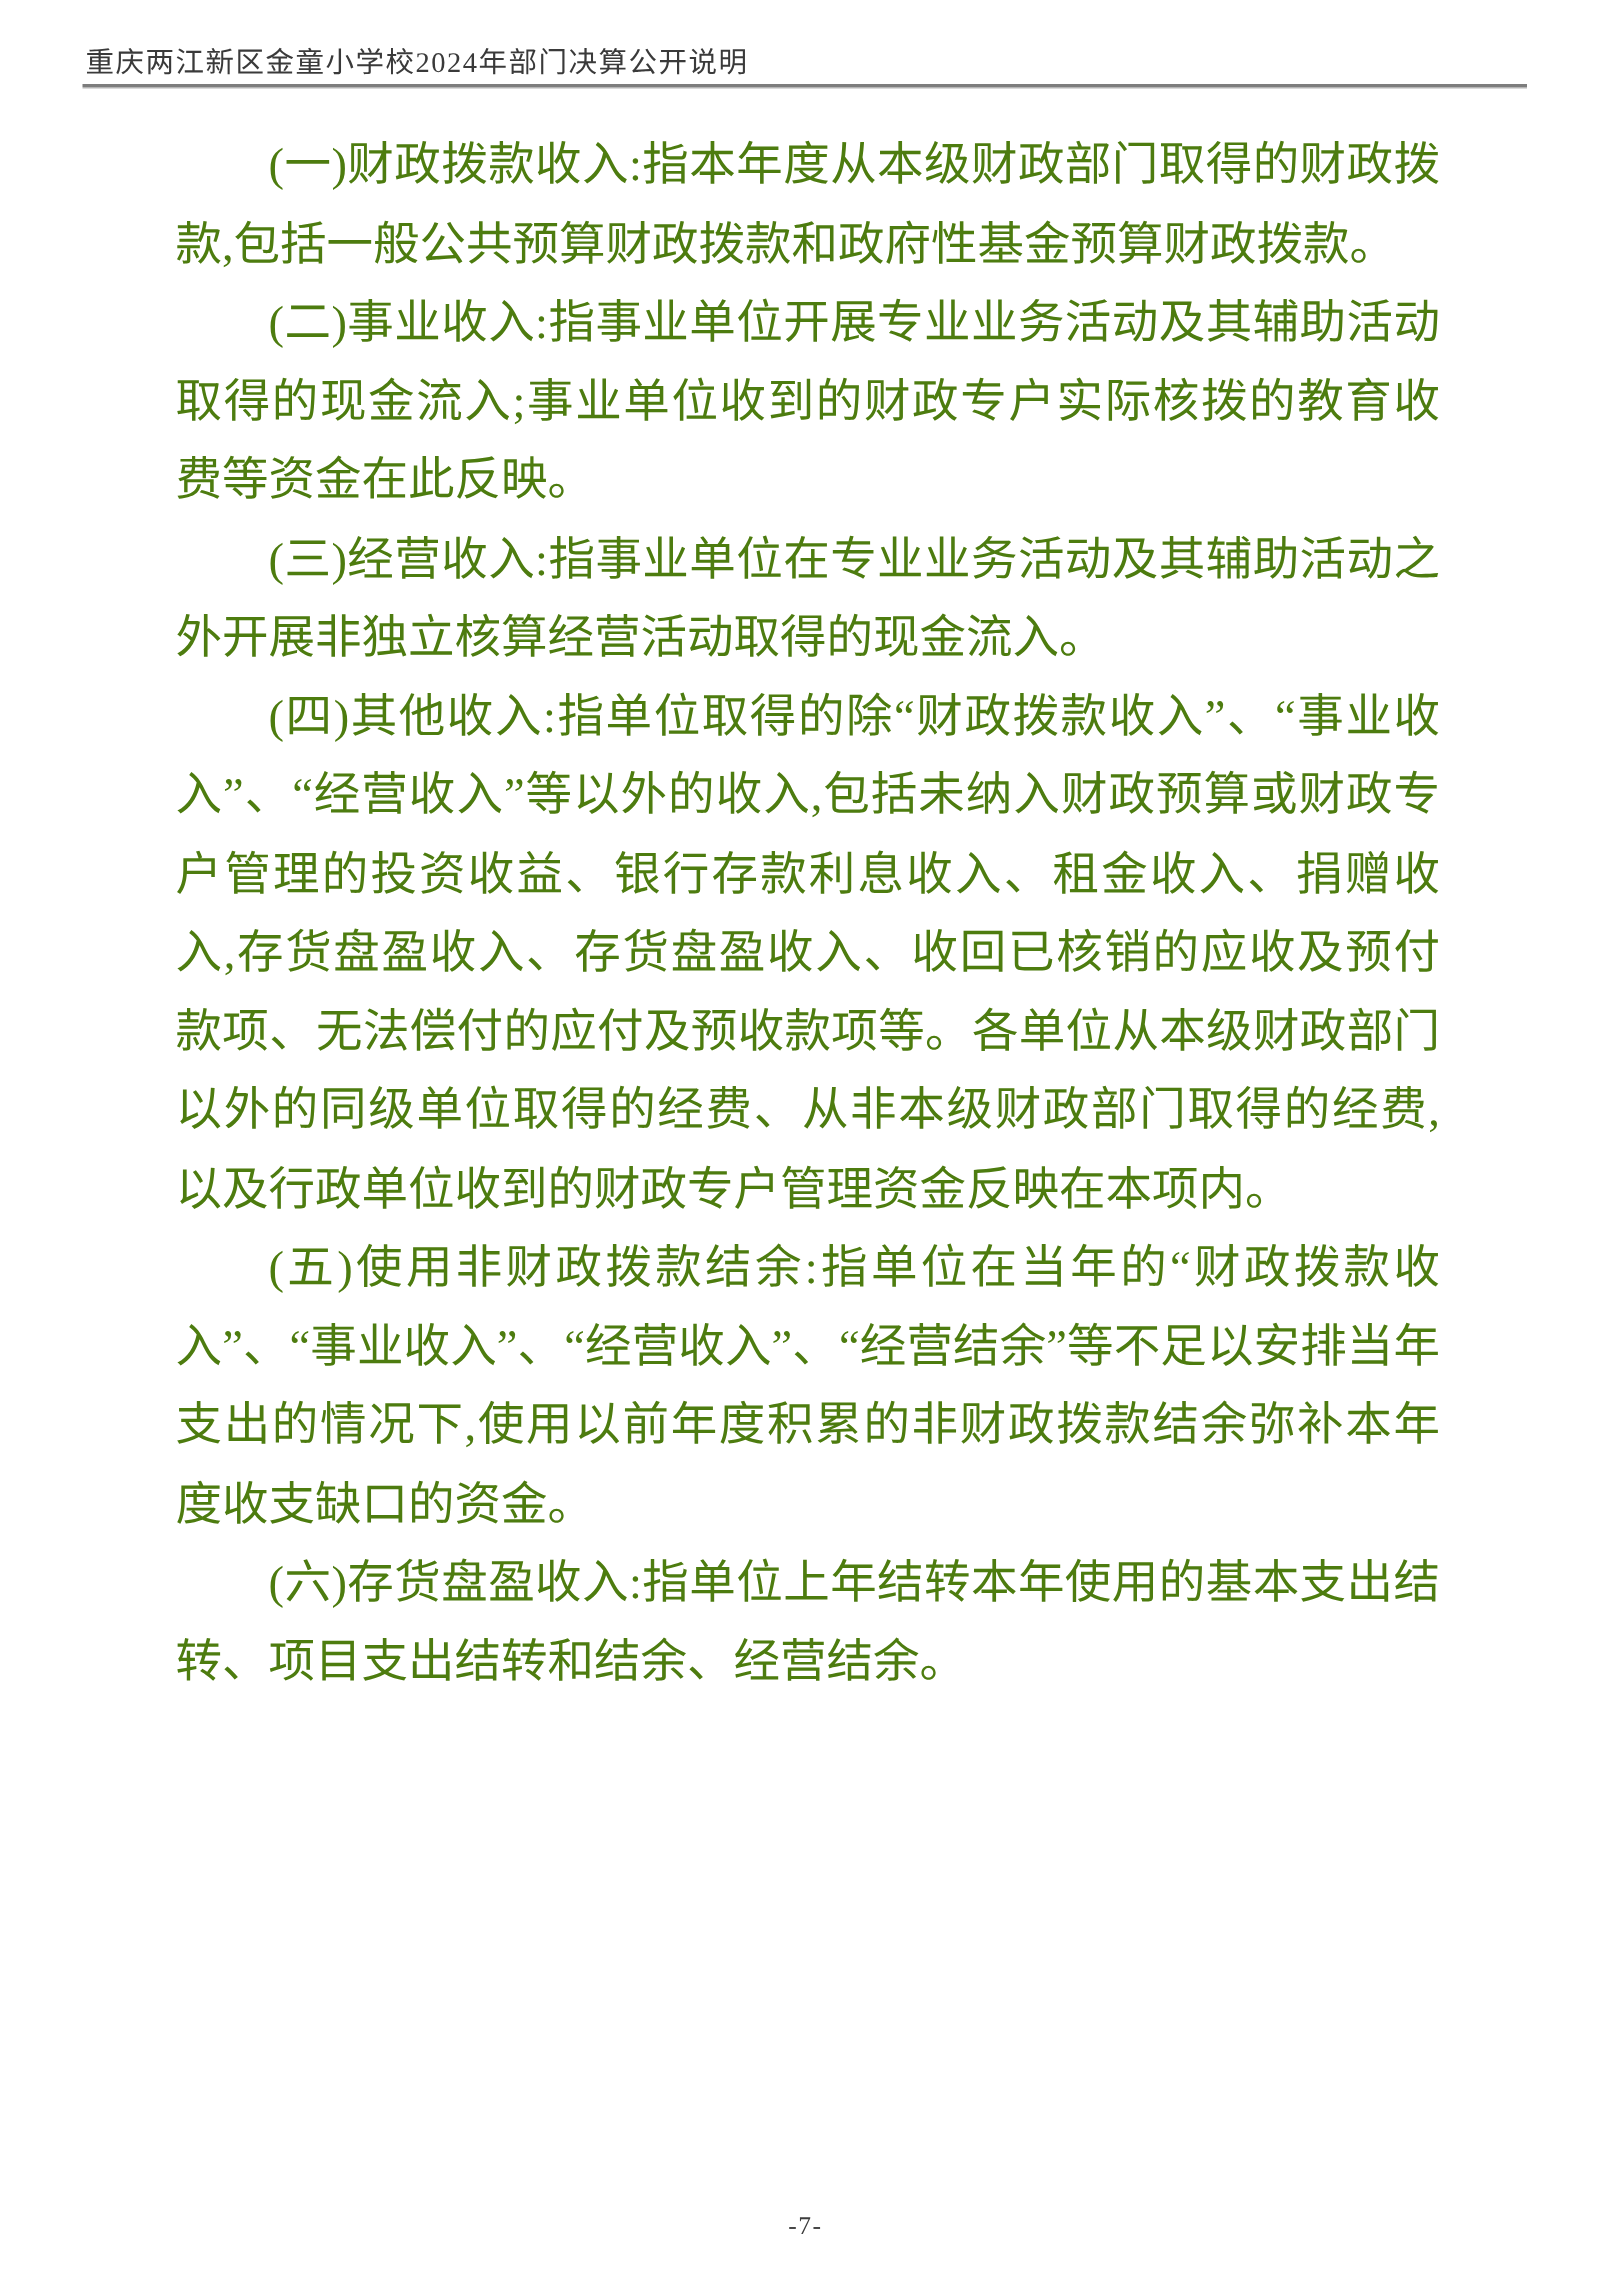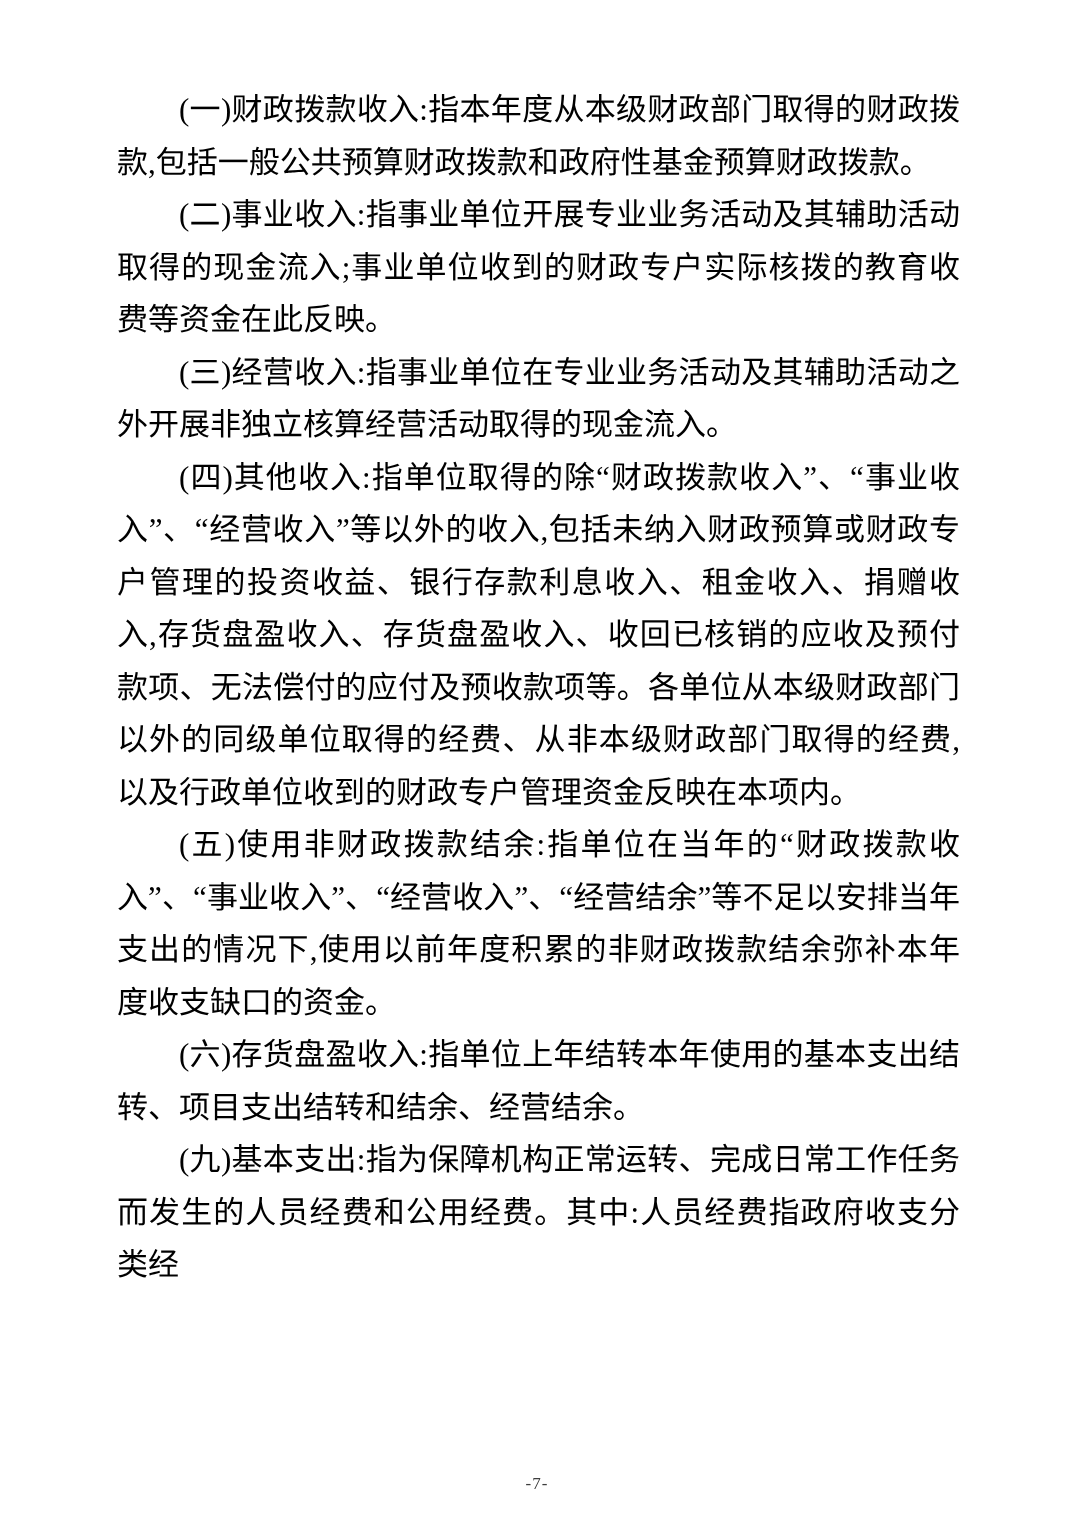--- a/index.html
+++ b/index.html
@@ -39,21 +39,21 @@
   }
   .content {
     position: absolute;
     left: 117px;
     top: 84px;
     width: 843px;
     font-size: 31px;
     line-height: 52.5px;
     text-align: justify;
     text-justify: inter-ideograph;
-    color: #000000;
+    color: #4d7c0f;
   }
   .content p {
     margin: 0;
     padding: 0;
     text-indent: 2em;
   }
   .page-footer {
     position: absolute;
     left: 0;
     top: 1474px;
@@ -62,28 +62,31 @@
     font-size: 17px;
     color: #3d3d3d;
     letter-spacing: 1px;
   }
 </style>
 </head>
 <body>
 
 <div class="page">
 
+  <div class="page-header">
+    <div class="header-title">重庆两江新区金童小学校2024年部门决算公开说明</div>
+    <div class="header-rule"></div>
+  </div>
 
   <div class="content">
     <p>(一)财政拨款收入:指本年度从本级财政部门取得的财政拨款,包括一般公共预算财政拨款和政府性基金预算财政拨款。</p>
     <p>(二)事业收入:指事业单位开展专业业务活动及其辅助活动取得的现金流入;事业单位收到的财政专户实际核拨的教育收费等资金在此反映。</p>
     <p>(三)经营收入:指事业单位在专业业务活动及其辅助活动之外开展非独立核算经营活动取得的现金流入。</p>
     <p>(四)其他收入:指单位取得的除“财政拨款收入”、“事业收入”、“经营收入”等以外的收入,包括未纳入财政预算或财政专户管理的投资收益、银行存款利息收入、租金收入、捐赠收入,存货盘盈收入、存货盘盈收入、收回已核销的应收及预付款项、无法偿付的应付及预收款项等。各单位从本级财政部门以外的同级单位取得的经费、从非本级财政部门取得的经费,以及行政单位收到的财政专户管理资金反映在本项内。</p>
     <p>(五)使用非财政拨款结余:指单位在当年的“财政拨款收入”、“事业收入”、“经营收入”、“经营结余”等不足以安排当年支出的情况下,使用以前年度积累的非财政拨款结余弥补本年度收支缺口的资金。</p>
     <p>(六)存货盘盈收入:指单位上年结转本年使用的基本支出结转、项目支出结转和结余、经营结余。</p>
-    <p>(九)基本支出:指为保障机构正常运转、完成日常工作任务而发生的人员经费和公用经费。其中:人员经费指政府收支分类经</p>
   </div>
 
   <div class="page-footer">
     <span>-7-</span>
   </div>
 
 </div>
 
 </body></html>

